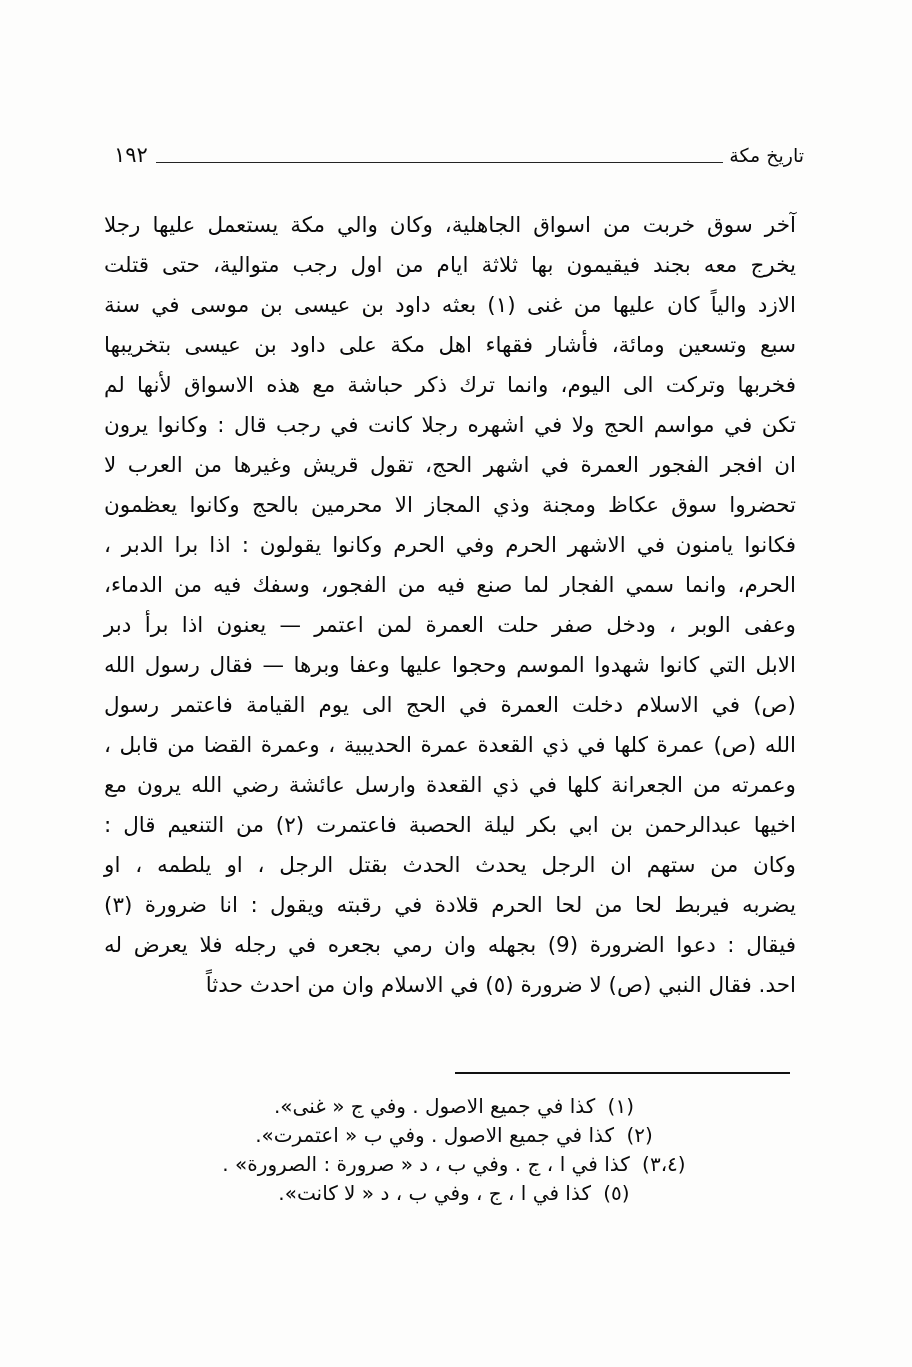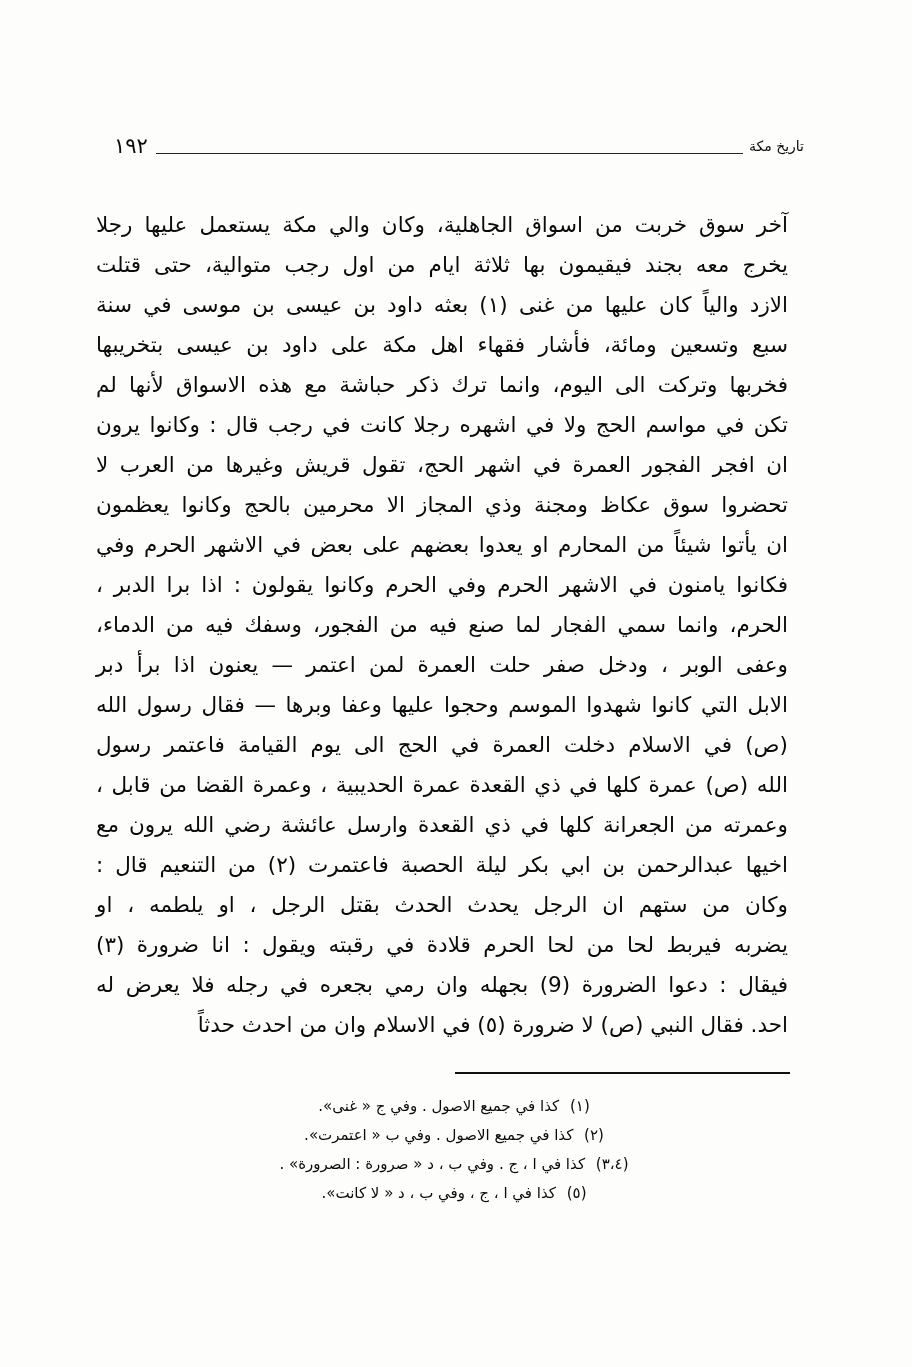--- a/index.html
+++ b/index.html
@@ -17,21 +17,21 @@
     background: #fdfdfc;
     overflow: hidden;
     font-family: "DejaVu Sans", "Liberation Sans", sans-serif;
     color: #0a0a0a;
     direction: rtl;
   }
 
   
   .running-head {
     position: absolute;
-    top: 130px;
+    top: 139px;
     left: 112px;
     right: 108px;
     height: 34px;
     display: flex;
     flex-direction: row-reverse;
     align-items: center;
     gap: 0;
   }
 
   .running-head .page-number {
@@ -47,32 +47,32 @@
   .running-head .head-rule {
     flex: 1 1 auto;
     height: 0;
     border-top: 1.6px solid #111;
     margin: 0 6px 0 8px;
     transform: translateY(6px);
     opacity: 0.92;
   }
 
   .running-head .book-title {
-    font-size: 14px;
+    font-size: 19px;
     line-height: 1;
     white-space: nowrap;
     flex: 0 0 auto;
     transform: translateY(-1px);
   }
 
   
   .body-text {
     position: absolute;
     top: 205px;
-    right: 124px;
+    right: 116px;
     width: 692px;
   }
 
   .body-line {
     font-size: 21.5px;
     line-height: 40px;
     height: 40px;
     white-space: nowrap;
     text-align: justify;
     text-align-last: justify;
@@ -98,21 +98,21 @@
 
   .footnotes {
     position: absolute;
     top: 1092px;
     right: 112px;
     width: 692px;
     direction: rtl;
   }
 
   .footnote-line {
-    font-size: 15px;
+    font-size: 20px;
     line-height: 29px;
     height: 29px;
     text-align: center;
     white-space: nowrap;
     direction: rtl;
     unicode-bidi: isolate;
   }
 
   .footnote-line .fn-num {
     padding-left: 6px;
@@ -131,21 +131,20 @@
 
   <div class="body-text">
     <div class="body-line">آخر سوق خربت من اسواق الجاهلية، وكان والي مكة يستعمل عليها رجلا</div>
     <div class="body-line">يخرج معه بجند فيقيمون بها ثلاثة ايام من اول رجب متوالية، حتى قتلت</div>
     <div class="body-line">الازد والياً كان عليها من غنى (١) بعثه داود بن عيسى بن موسى في سنة</div>
     <div class="body-line">سبع وتسعين ومائة، فأشار فقهاء اهل مكة على داود بن عيسى بتخريبها</div>
     <div class="body-line">فخربها وتركت الى اليوم، وانما ترك ذكر حباشة مع هذه الاسواق لأنها لم</div>
     <div class="body-line">تكن في مواسم الحج ولا في اشهره رجلا كانت في رجب قال : وكانوا يرون</div>
     <div class="body-line">ان افجر الفجور العمرة في اشهر الحج، تقول قريش وغيرها من العرب لا</div>
     <div class="body-line">تحضروا سوق عكاظ ومجنة وذي المجاز الا محرمين بالحج وكانوا يعظمون</div>
-    <div class="body-line">ان يأتوا شيئاً من المحارم او يعدوا بعضهم على بعض في الاشهر الحرم وفي</div>
     <div class="body-line">فكانوا يامنون في الاشهر الحرم وفي الحرم وكانوا يقولون : اذا برا الدبر ،</div>
     <div class="body-line">الحرم، وانما سمي الفجار لما صنع فيه من الفجور، وسفك فيه من الدماء،</div>
     <div class="body-line">وعفى الوبر ، ودخل صفر حلت العمرة لمن اعتمر — يعنون اذا برأ دبر</div>
     <div class="body-line">الابل التي كانوا شهدوا الموسم وحجوا عليها وعفا وبرها — فقال رسول الله</div>
     <div class="body-line">(ص) في الاسلام دخلت العمرة في الحج الى يوم القيامة فاعتمر رسول</div>
     <div class="body-line">الله (ص) عمرة كلها في ذي القعدة عمرة الحديبية ، وعمرة القضا من قابل ،</div>
     <div class="body-line">وعمرته من الجعرانة كلها في ذي القعدة وارسل عائشة رضي الله يرون مع</div>
     <div class="body-line">اخيها عبدالرحمن بن ابي بكر ليلة الحصبة فاعتمرت (٢) من التنعيم قال :</div>
     <div class="body-line">وكان من ستهم ان الرجل يحدث الحدث بقتل الرجل ، او يلطمه ، او</div>
     <div class="body-line">يضربه فيربط لحا من لحا الحرم قلادة في رقبته ويقول : انا ضرورة (٣)</div>

